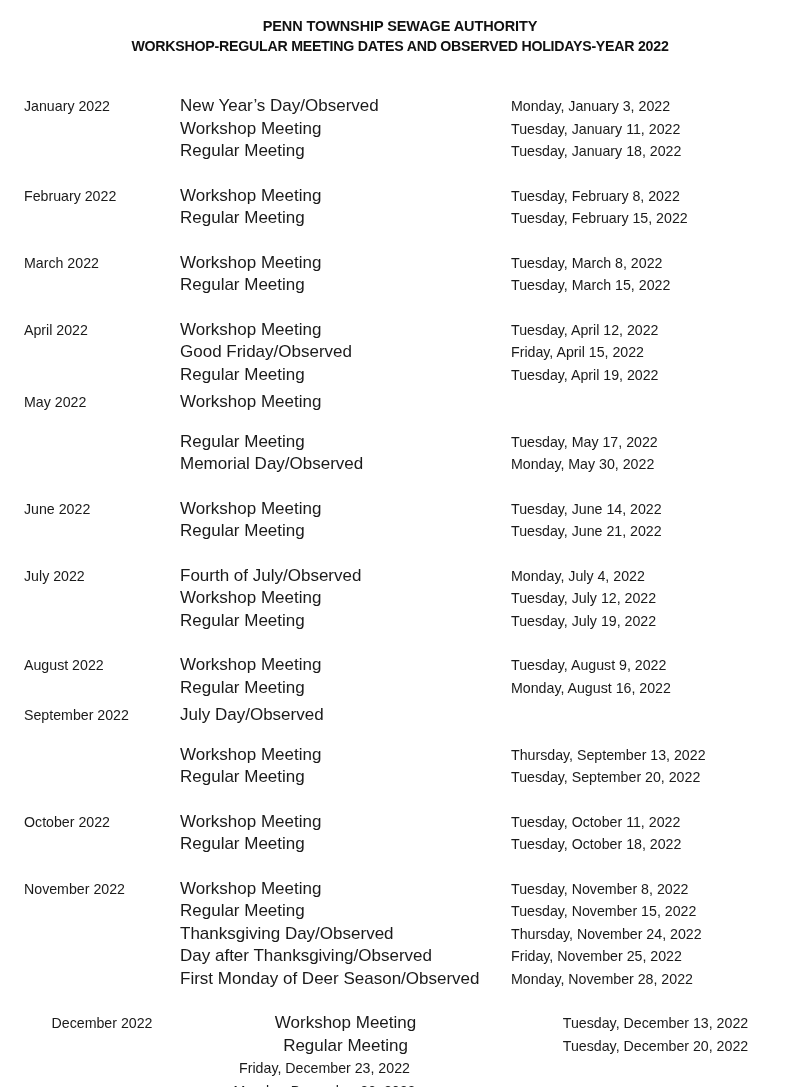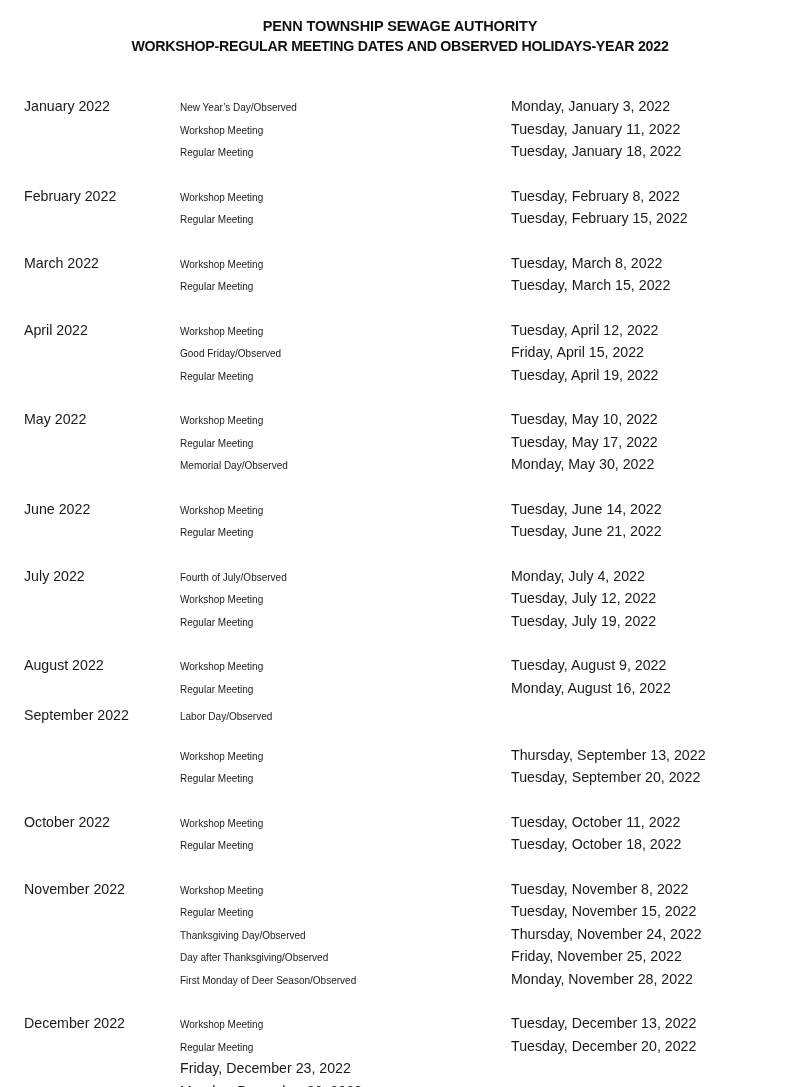--- a/index.html
+++ b/index.html
@@ -39,37 +39,38 @@
   }
   .schedule {
     margin-top: 22px;
   }
   .month-group {
     display: block;
     margin-bottom: 22px;
   }
   .month-group:last-child {
     margin-bottom: 0;
+    text-align: center;
   }
   .row {
     display: flex;
     align-items: baseline;
     height: 22.5px;
     line-height: 22.5px;
   }
   .col-month {
     width: 180px;
     padding-left: 24px;
     box-sizing: border-box;
     font-size: 14.2px;
     white-space: nowrap;
   }
   .col-event {
     width: 331px;
-    font-size: 10px;
+    font-size: 17px;
     white-space: nowrap;
   }
   .col-date {
     width: 289px;
     font-size: 14.2px;
     white-space: nowrap;
     margin-top: 17px;
   }
 </style>
 </head>
@@ -138,21 +139,20 @@
         <div class="row">
           <div class="col-month"></div>
           <div class="col-event">Regular Meeting</div>
           <div class="col-date">Tuesday, April 19, 2022</div>
         </div>
       </div>
       <div class="month-group">
         <div class="row">
           <div class="col-month">May 2022</div>
           <div class="col-event">Workshop Meeting</div>
-          <div class="col-date">Tuesday, May 10, 2022</div>
         </div>
         <div class="row">
           <div class="col-month"></div>
           <div class="col-event">Regular Meeting</div>
           <div class="col-date">Tuesday, May 17, 2022</div>
         </div>
         <div class="row">
           <div class="col-month"></div>
           <div class="col-event">Memorial Day/Observed</div>
           <div class="col-date">Monday, May 30, 2022</div>
@@ -195,21 +195,21 @@
         </div>
         <div class="row">
           <div class="col-month"></div>
           <div class="col-event">Regular Meeting</div>
           <div class="col-date">Monday, August 16, 2022</div>
         </div>
       </div>
       <div class="month-group">
         <div class="row">
           <div class="col-month">September 2022</div>
-          <div class="col-event">Labor Day/Observed</div>
+          <div class="col-event">July Day/Observed</div>
         </div>
         <div class="row">
           <div class="col-month"></div>
           <div class="col-event">Workshop Meeting</div>
           <div class="col-date">Thursday, September 13, 2022</div>
         </div>
         <div class="row">
           <div class="col-month"></div>
           <div class="col-event">Regular Meeting</div>
           <div class="col-date">Tuesday, September 20, 2022</div>

